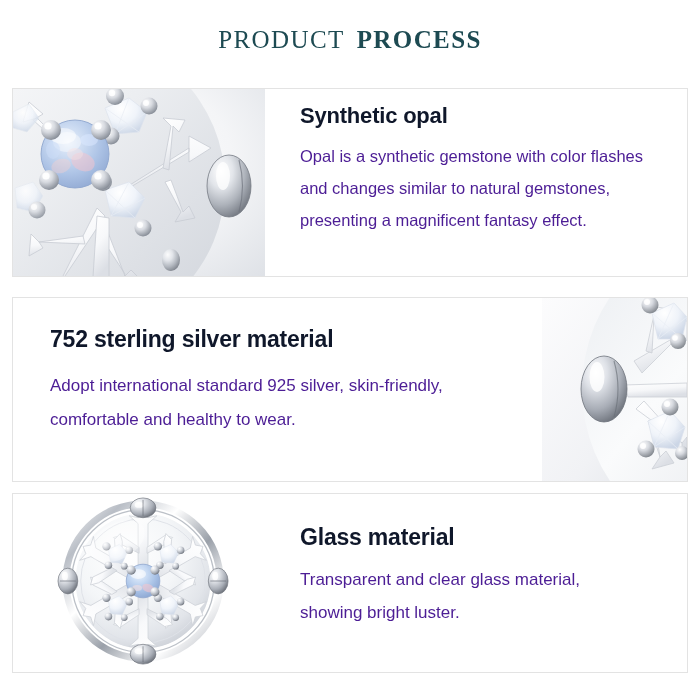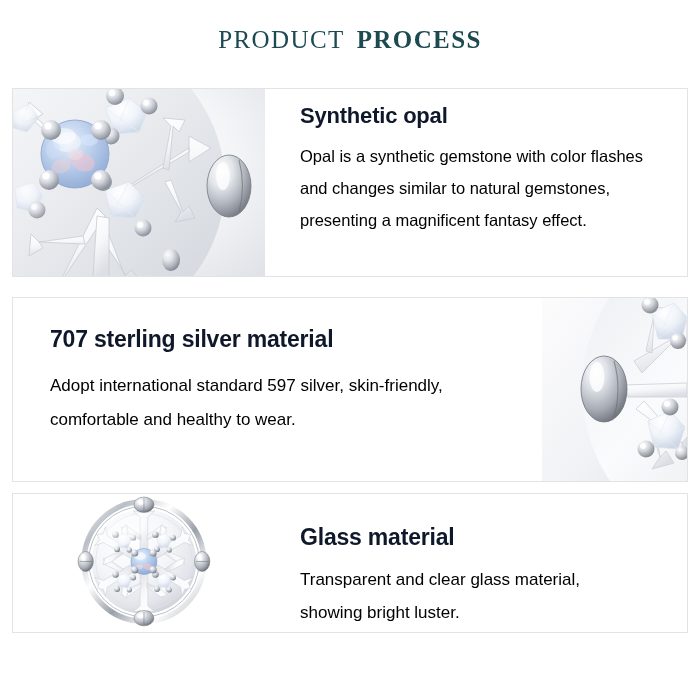--- a/index.html
+++ b/index.html
@@ -34,21 +34,21 @@
     position: absolute;
     left: 12px;
     width: 676px;
     background: #ffffff;
     border: 1px solid #e3e3e3;
     box-sizing: border-box;
     overflow: hidden;
   }
   #panel-1 { top: 88px;  height: 189px; }
   #panel-2 { top: 297px; height: 185px; }
-  #panel-3 { top: 493px; height: 140px; }
+  #panel-3 { top: 493px; height: 180px; }
 
   
   .photo {
     position: absolute;
     top: 0;
     height: 100%;
     overflow: hidden;
     background: #fbfbfc;
   }
   #photo-1 { left: 0;   width: 252px; }
@@ -71,21 +71,21 @@
     font-weight: 700;
     color: #0f172a;
     margin: 0 0 11px 0;
     letter-spacing: -0.2px;
   }
   #txt-2 .sec-head { font-size: 23px; margin-bottom: 16px; }
   #txt-3 .sec-head { font-size: 23px; margin-bottom: 12px; }
 
   .sec-body {
     font-size: 16.5px;
-    color: #000000;
+    color: #4c1d95;
     line-height: 1.95;
     margin: 0;
     max-width: 395px;
   }
   #txt-2 .sec-body { font-size: 17px; line-height: 2.0; max-width: 480px; }
   #txt-3 .sec-body { font-size: 17px; line-height: 1.95; max-width: 330px; }
 
   
   .art { position: absolute; inset: 0; }
   .art svg { display: block; width: 100%; height: 100%; }
@@ -233,22 +233,22 @@
 
   <div class="txt" id="txt-1">
     <h2 class="sec-head">Synthetic opal</h2>
     <p class="sec-body">Opal is a synthetic gemstone with color flashes and changes similar to natural gemstones, presenting a magnificent fantasy effect.</p>
   </div>
 </div>
 
 <div class="panel" id="panel-2">
 
   <div class="txt" id="txt-2">
-    <h2 class="sec-head">707 sterling silver material</h2>
-    <p class="sec-body">Adopt international standard 597 silver, skin-friendly, comfortable and healthy to wear.</p>
+    <h2 class="sec-head">752 sterling silver material</h2>
+    <p class="sec-body">Adopt international standard 925 silver, skin-friendly, comfortable and healthy to wear.</p>
   </div>
 
   <div class="photo" id="photo-2">
     <div class="art">
       <svg viewBox="0 0 145 185" preserveAspectRatio="xMidYMid slice">
         <defs>
           <linearGradient id="p2bg" x1="0" y1="0" x2="1" y2="1">
             <stop offset="0%" stop-color="#fcfcfd"></stop>
             <stop offset="60%" stop-color="#f1f2f5"></stop>
             <stop offset="100%" stop-color="#e0e3e8"></stop>

